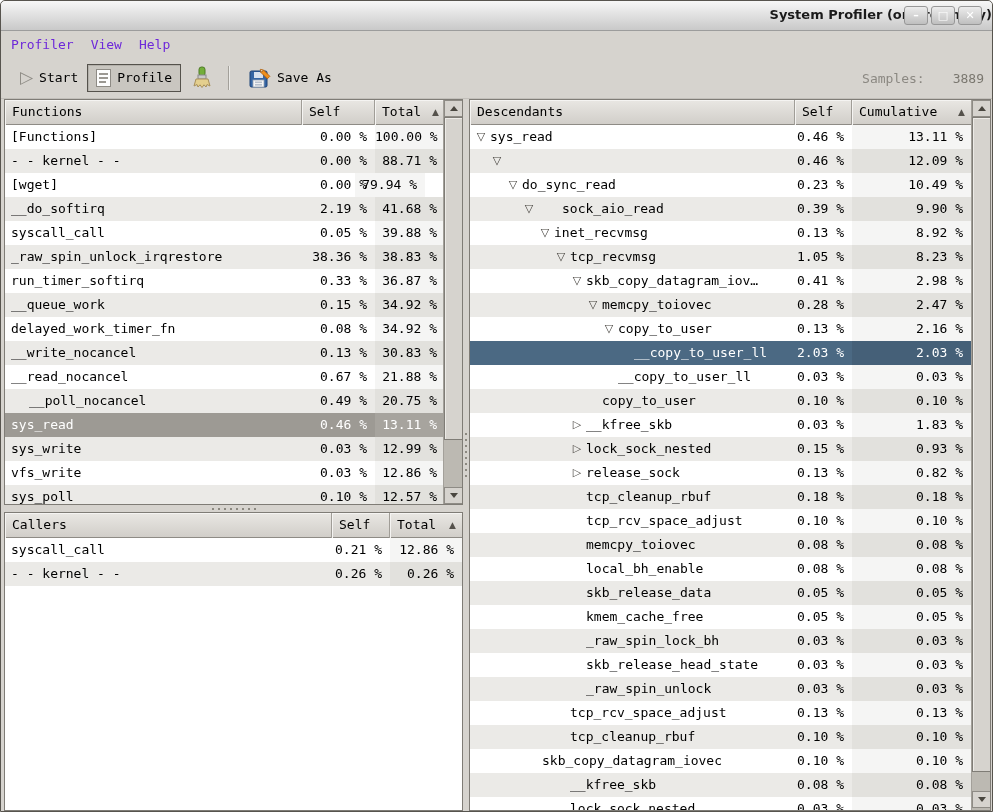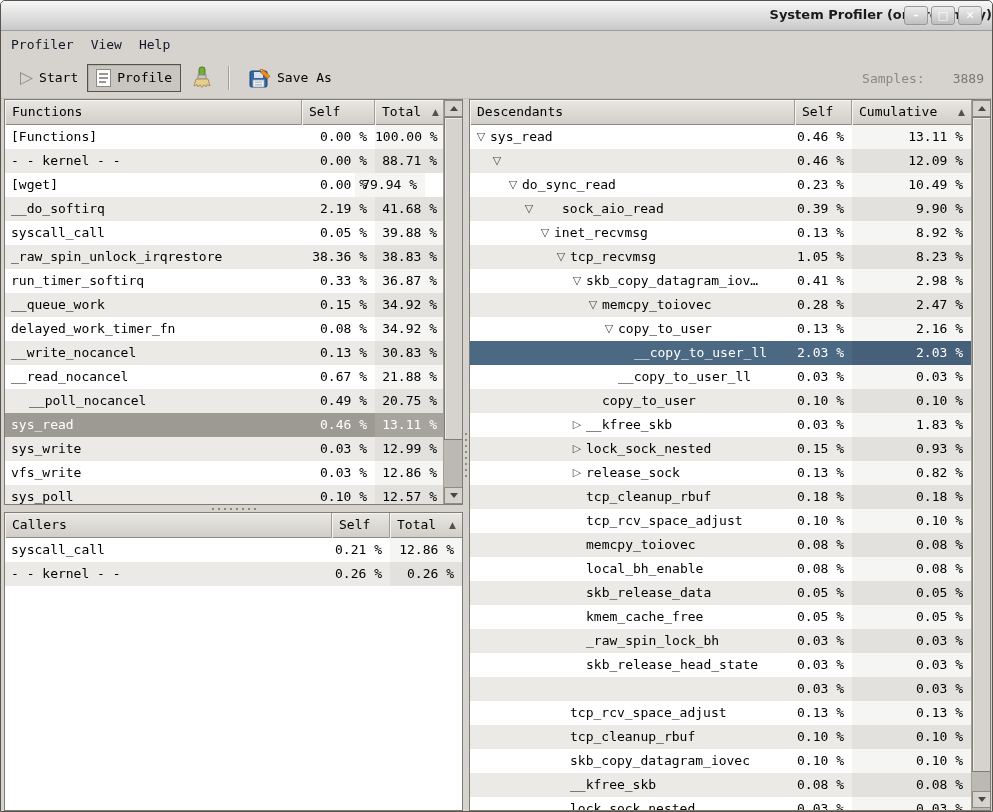--- a/index.html
+++ b/index.html
@@ -28,21 +28,21 @@
   .winbtns { position:absolute; right:10px; top:5px; display:flex; gap:3px; }
   .winbtn {
     width:24px; height:19px; border:1px solid #979797; border-radius:3px;
     background: linear-gradient(#ececec, #bfbfbf);
     color:#fff; font-family:"DejaVu Sans", sans-serif; font-weight:bold; font-size:11px;
     display:flex; align-items:center; justify-content:center; line-height:1;
   }
 
   
   .menubar { position:absolute; left:0; top:31px; width:100%; height:25px; background:#d6d3ce; display:flex; align-items:center; padding-left:10px; }
-  .menu-item { padding:2px 9px 2px 0; margin-right:8px; color:#0f172a; }
+  .menu-item { padding:2px 9px 2px 0; margin-right:8px; color:#6d28d9; }
 
   
   .toolbar { position:absolute; left:0; top:56px; width:100%; height:42px; background:#d6d3ce; display:flex; align-items:center; padding-left:10px; border-bottom:1px solid #c2bfba; }
   .tbtn { display:flex; align-items:center; gap:6px; padding:4px 8px; border:1px solid transparent; color:#000; }
   .tbtn.pressed { background:#c9c6c0; border:1px solid #55524c; box-shadow: inset 1px 1px 0 #b4b1ab; }
   .play-glyph { font-family:"DejaVu Sans", sans-serif; font-size:17px; color:#8e8b85; line-height:1; }
   .doc-icon { width:15px; height:18px; background:#fdfdfd; border:1px solid #8e8b85; position:relative; }
   .doc-icon i { position:absolute; left:2px; right:2px; height:2px; background:#9b9892; }
   .doc-icon i:nth-child(1){ top:3px; } .doc-icon i:nth-child(2){ top:7px; } .doc-icon i:nth-child(3){ top:11px; width:7px; }
   .tool-sep { width:1px; height:24px; background:#a3a09a; margin:0 9px; box-shadow:1px 0 0 #ecebe8; }
@@ -424,35 +424,36 @@
           <span class="cell cname" style="left: 0px; width: 325px; padding-left: 116px;">_raw_spin_lock_bh</span>
           <span class="cell num" style="left: 325px; width: 57px;">0.03 %</span>
           <span class="cell num sortcol" style="left: 382px; width: 119px;">0.03 %</span>
         </div>
         <div class="trow even">
           <span class="cell cname" style="left: 0px; width: 325px; padding-left: 116px;">skb_release_head_state</span>
           <span class="cell num" style="left: 325px; width: 57px;">0.03 %</span>
           <span class="cell num sortcol" style="left: 382px; width: 119px;">0.03 %</span>
         </div>
         <div class="trow odd">
+          <span class="cell cname" style="left: 0px; width: 325px; padding-left: 116px;">_raw_spin_unlock</span>
           <span class="cell num" style="left: 325px; width: 57px;">0.03 %</span>
           <span class="cell num sortcol" style="left: 382px; width: 119px;">0.03 %</span>
         </div>
         <div class="trow even">
           <span class="cell cname" style="left: 0px; width: 325px; padding-left: 100px;">tcp_rcv_space_adjust</span>
           <span class="cell num" style="left: 325px; width: 57px;">0.13 %</span>
           <span class="cell num sortcol" style="left: 382px; width: 119px;">0.13 %</span>
         </div>
         <div class="trow odd">
           <span class="cell cname" style="left: 0px; width: 325px; padding-left: 100px;">tcp_cleanup_rbuf</span>
           <span class="cell num" style="left: 325px; width: 57px;">0.10 %</span>
           <span class="cell num sortcol" style="left: 382px; width: 119px;">0.10 %</span>
         </div>
         <div class="trow even">
-          <span class="cell cname" style="left: 0px; width: 325px; padding-left: 100px;">skb_copy_datagram_iovec</span>
+          <span class="cell cname" style="left: 0px; width: 325px; padding-left: 72px;">skb_copy_datagram_iovec</span>
           <span class="cell num" style="left: 325px; width: 57px;">0.10 %</span>
           <span class="cell num sortcol" style="left: 382px; width: 119px;">0.10 %</span>
         </div>
         <div class="trow odd">
           <span class="cell cname" style="left: 0px; width: 325px; padding-left: 100px;">__kfree_skb</span>
           <span class="cell num" style="left: 325px; width: 57px;">0.08 %</span>
           <span class="cell num sortcol" style="left: 382px; width: 119px;">0.08 %</span>
         </div>
         <div class="trow even">
           <span class="cell cname" style="left: 0px; width: 325px; padding-left: 100px;">lock_sock_nested</span>

